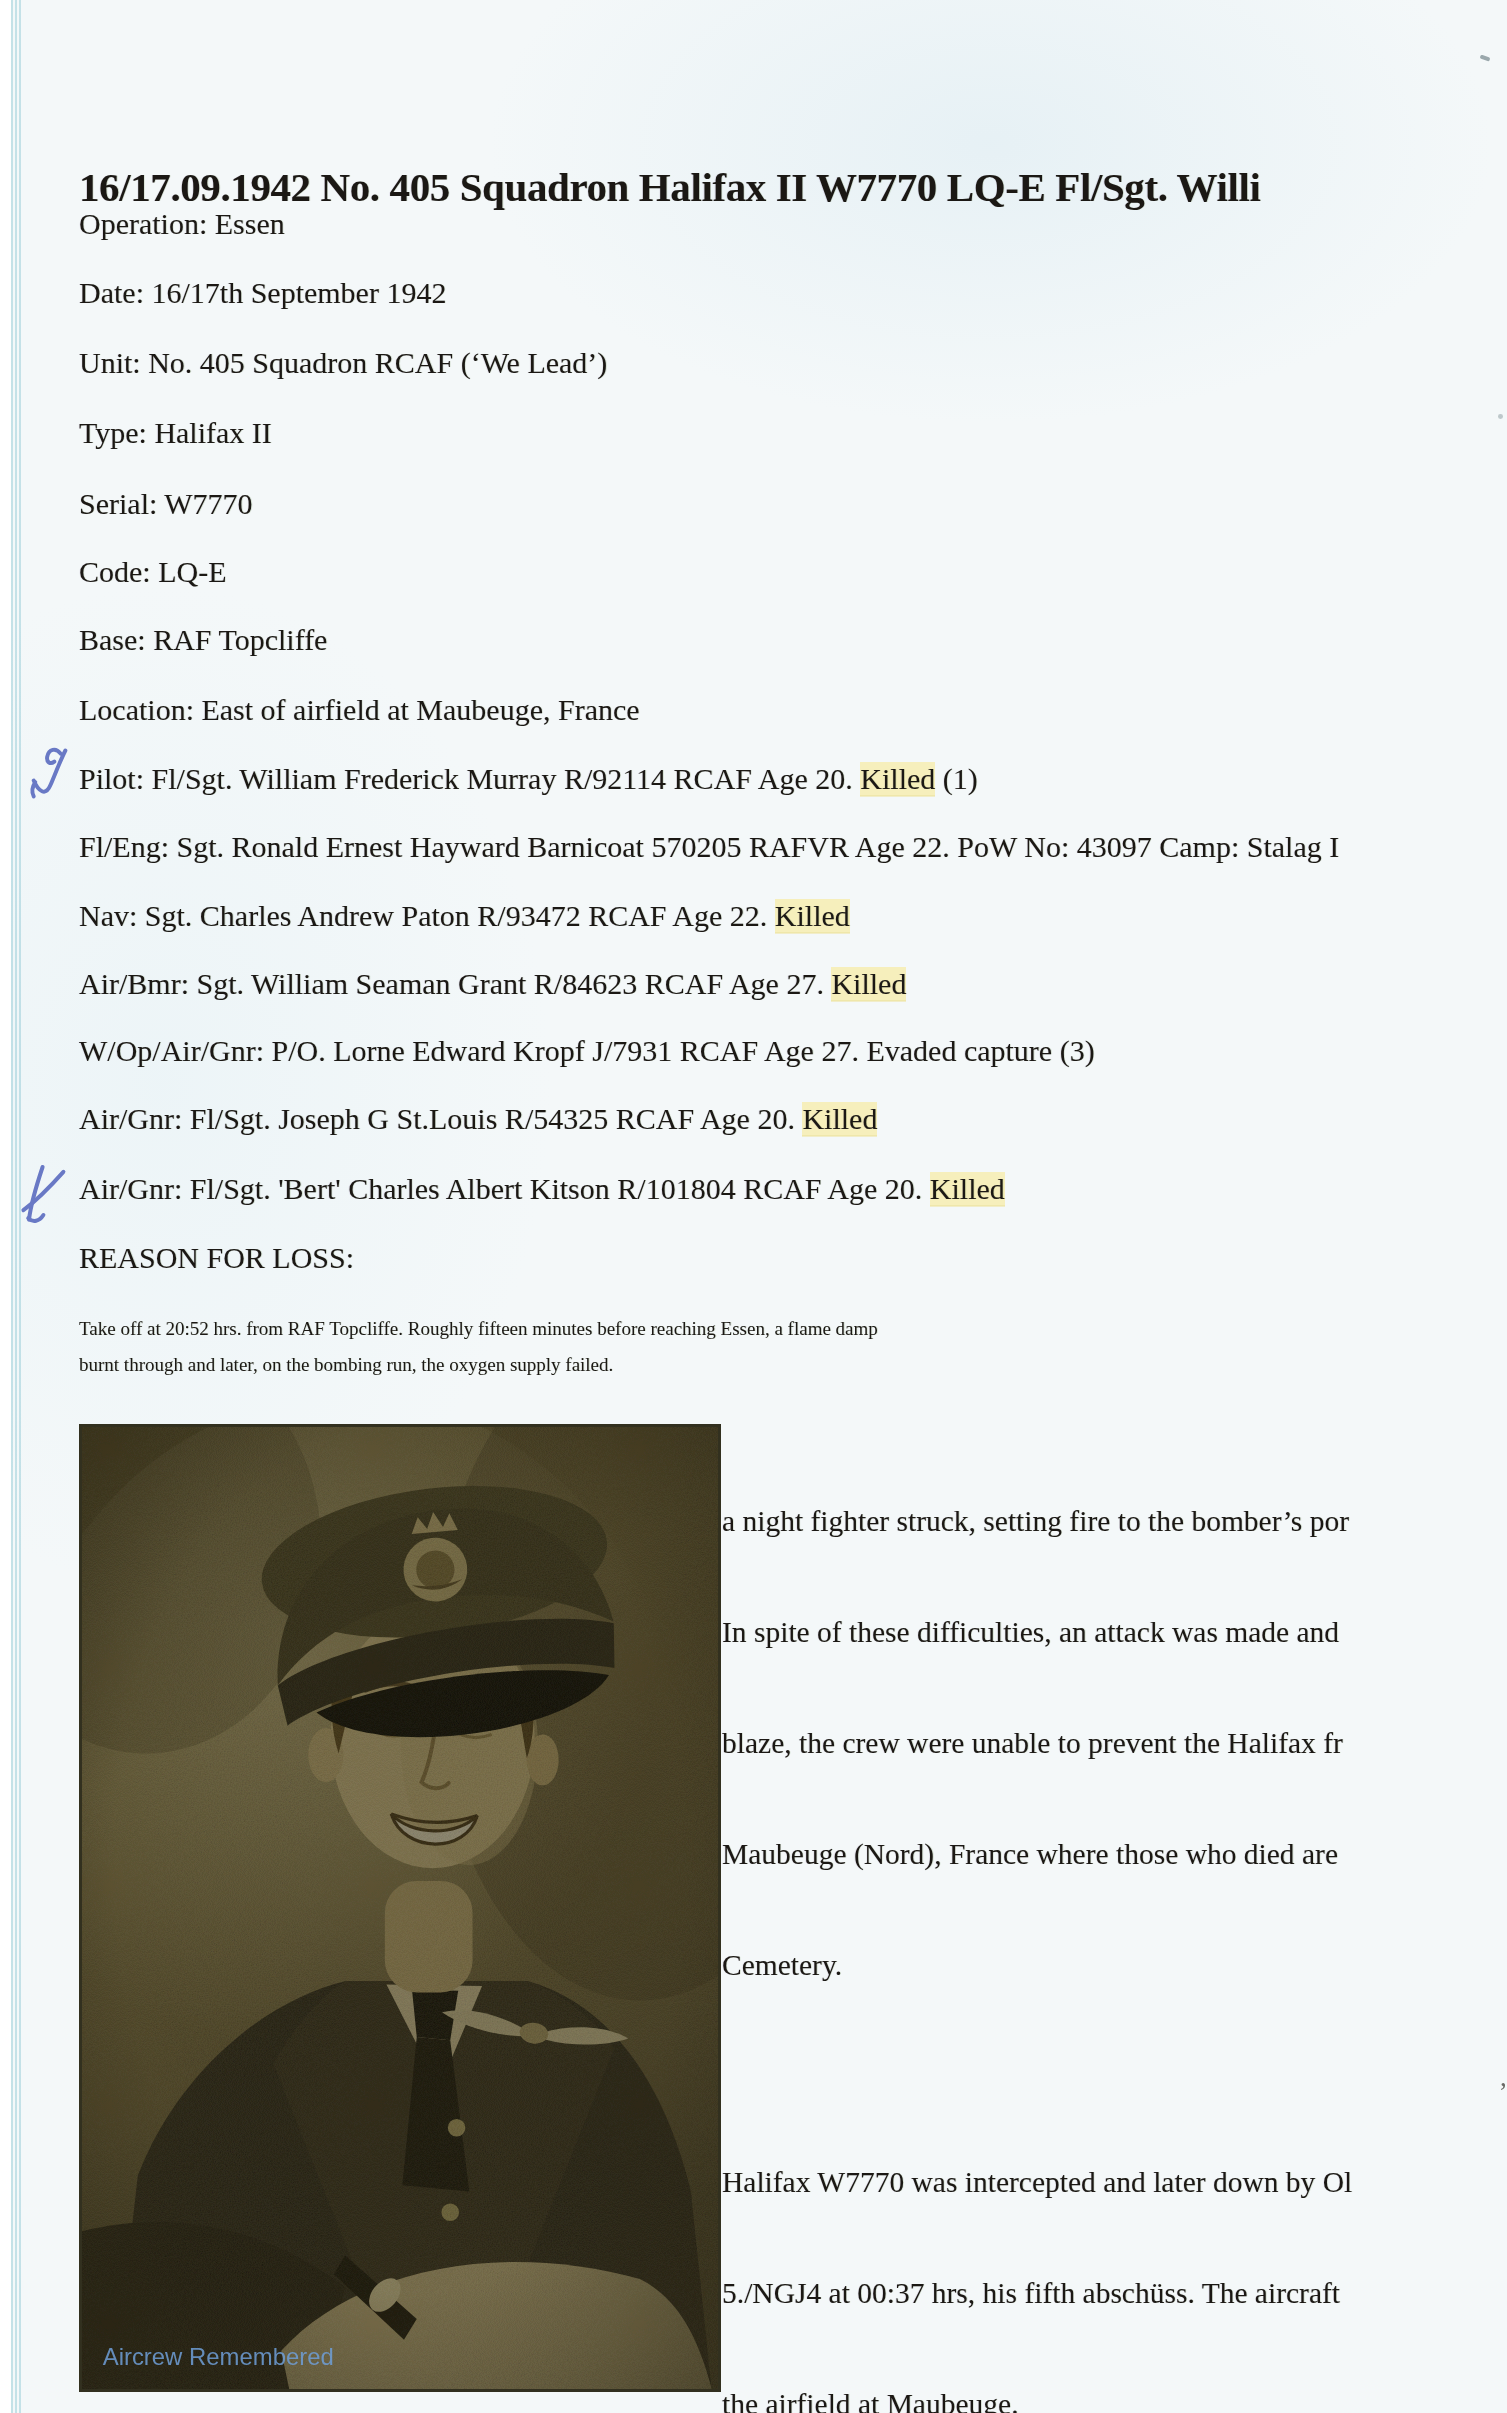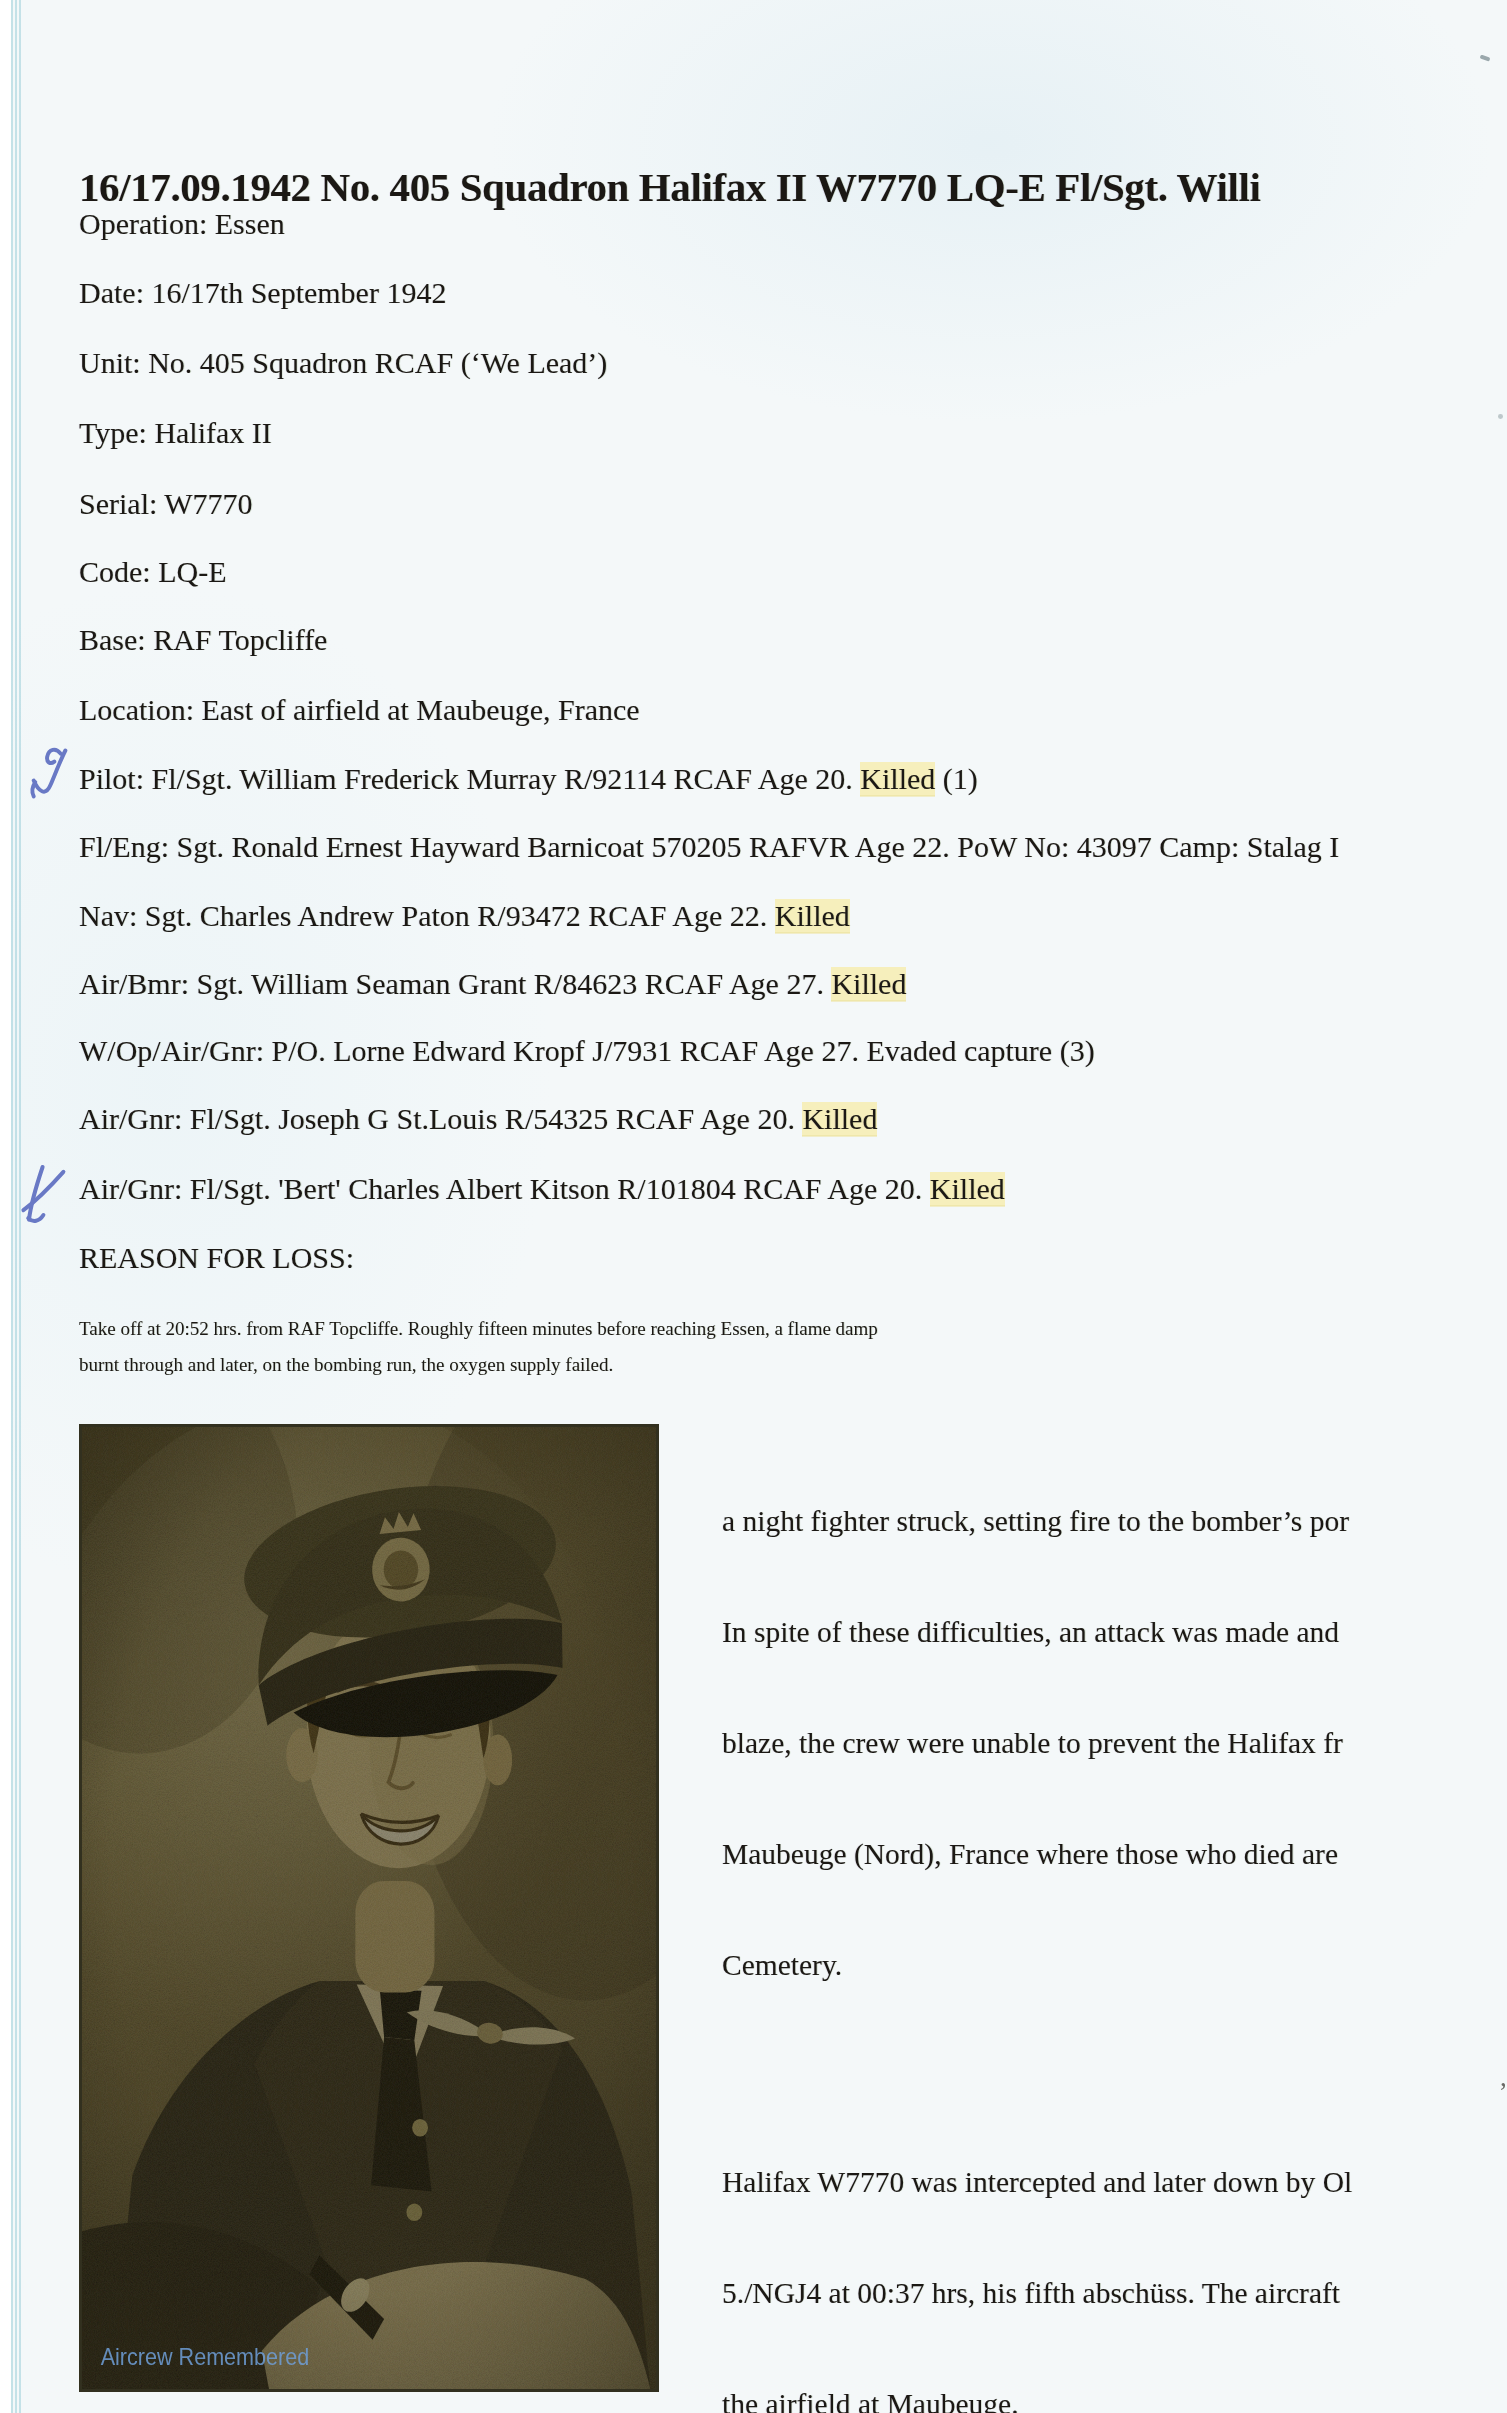--- a/index.html
+++ b/index.html
@@ -36,21 +36,21 @@
     text-shadow:0.8px 0 0 rgba(70,110,30,.16);}
   .hl{background:#f6efbc;box-shadow:0 1.6px 0 rgba(238,226,150,.8);}
   .right-col{
     position:absolute;left:711px;top:1429px;width:796px;
     font-size:29.5px;line-height:37px;white-space:pre;
     text-shadow:0.8px 0 0 rgba(70,110,30,.16), -0.8px 0 0 rgba(110,60,140,.10);
   }
   .right-col .rline{white-space:pre;}
   .spacer40{height:32px;}
   .photo{
-    position:absolute;left:68px;top:1424px;width:580px;height:968px;
+    position:absolute;left:68px;top:1424px;width:642px;height:968px;
     border:3.2px solid #32301f;box-sizing:border-box;background:#7d6f44;
   }
   .photo svg{display:block;width:100%;height:100%;}
   .penmark{position:absolute;}
   .artifact{position:absolute;background:#9aa8ac;border-radius:1.6px;}
   .artifact-comma{position:absolute;font-size:27px;color:#6a6a66;}
 </style>
 </head>
 <body>
 

